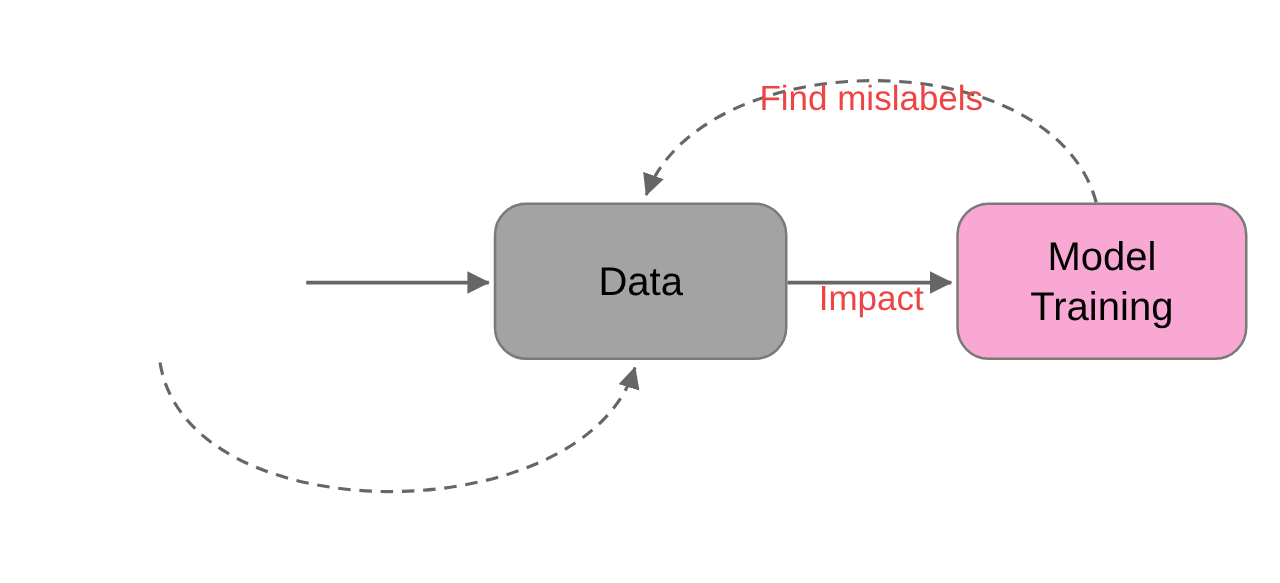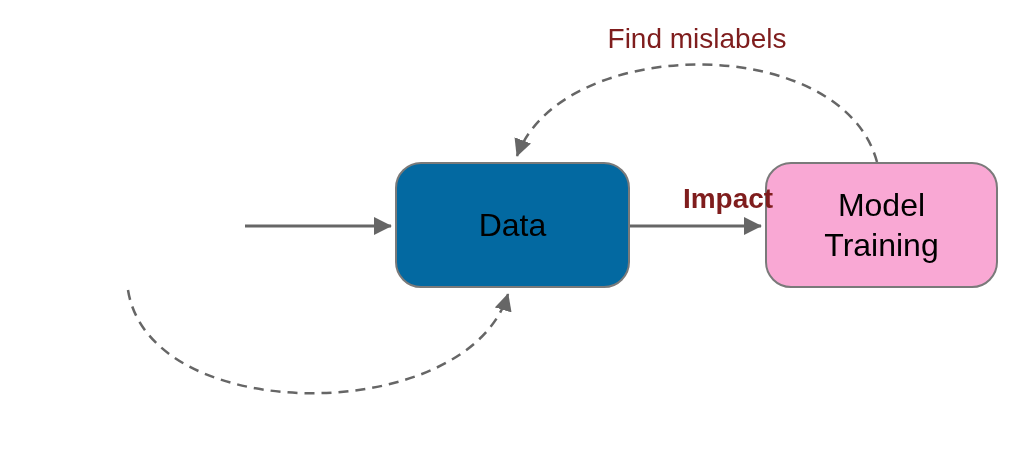--- a/index.html
+++ b/index.html
@@ -43,39 +43,40 @@
     top: 162px;
     width: 232px;
     height: 126px;
     background: #f0f0f0;
   }
   .node-data {
     left: 395px;
     top: 162px;
     width: 235px;
     height: 126px;
-    background: #0369a1;
+    background: #a3a3a3;
   }
   .node-model {
     left: 765px;
     top: 162px;
     width: 233px;
     height: 126px;
     background: #f9a8d4;
   }
   .edge-label {
     position: absolute;
     transform: translateX(-50%);
     font-size: 28px;
     line-height: 30px;
-    color: #7f1d1d;
+    color: #ef4444;
     white-space: nowrap;
+    margin-top: 40px;
   }
   .label-produce   { left: 317px; top: 183px; }
-  .label-impact    { left: 728px; top: 184px; font-weight: bold; }
+  .label-impact    { left: 697px; top: 184px; }
   .label-find      { left: 697px; top: 24px;  }
   .label-quality   { left: 324px; top: 408px; }
 </style>
 </head>
 <body>
 
 <div class="canvas">
 
   <svg class="edges-svg" viewBox="0 0 1024 466" xmlns="http://www.w3.org/2000/svg">
     <defs>

